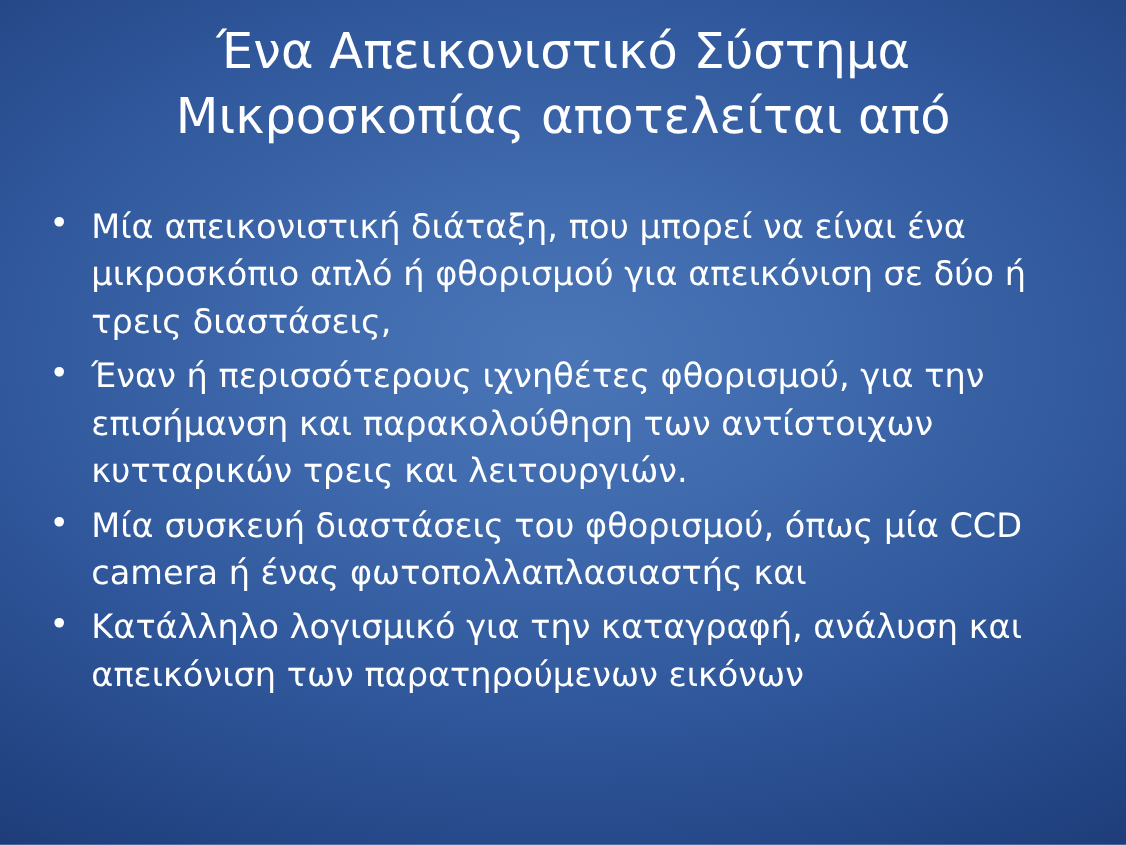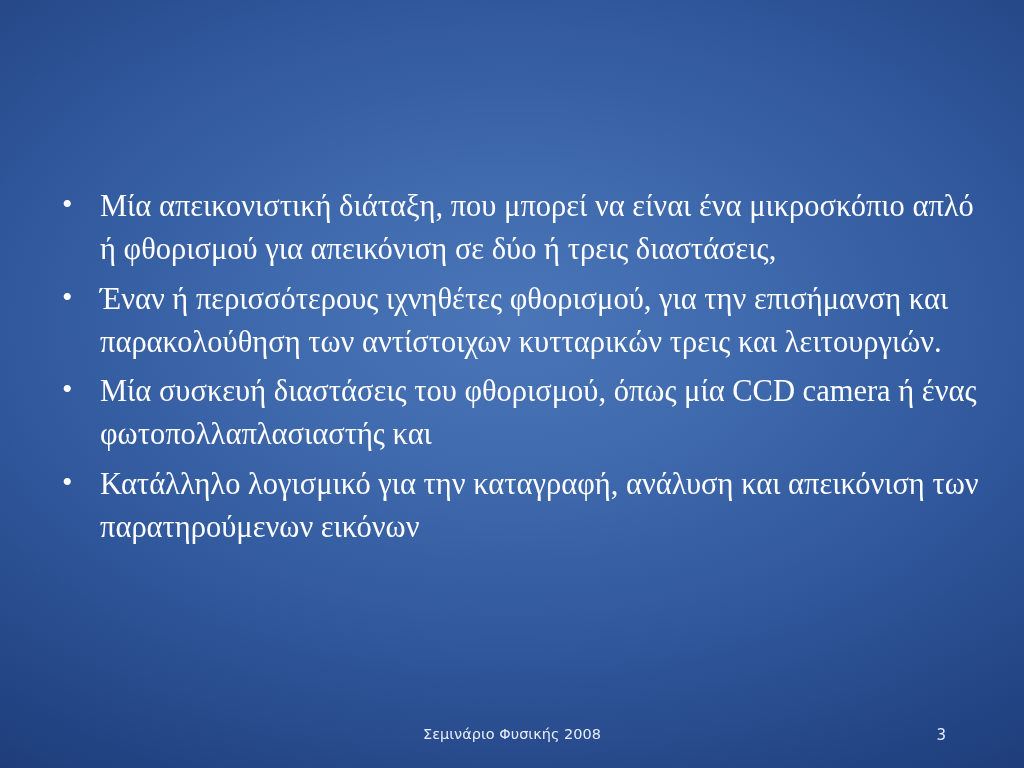--- a/index.html
+++ b/index.html
@@ -35,26 +35,25 @@
     text-align: center;
     color: #ffffff;
     font-size: 45px;
     line-height: 1.30;
     font-weight: normal;
     letter-spacing: 0px;
   }
   .bullet-list {
     position: absolute;
     top: 185px;
-    left: 52px;
+    left: 35px;
     width: 930px;
     margin: 0;
     padding: 0;
     list-style: none;
-    font-family: Liberation Serif, serif;
   }
   .bullet-item {
     position: relative;
     color: #ffffff;
     font-size: 30.5px;
     line-height: 1.42;
     margin: 0 0 6px 0;
     padding-left: 48px;
   }
   .bullet-item::before {
@@ -87,26 +86,23 @@
     top: 0;
     color: #e8eef8;
     font-size: 15px;
   }
 </style>
 </head>
 <body>
 
 <div class="slide">
 
+  <div class="slide-title">Ένα Απεικονιστικό Σύστημα Μικροσκοπίας αποτελείται από</div>
 
   <ul class="bullet-list">
     <li class="bullet-item">Μία απεικονιστική διάταξη, που μπορεί να είναι ένα μικροσκόπιο απλό ή φθορισμού για απεικόνιση σε δύο ή τρεις διαστάσεις,</li>
     <li class="bullet-item">Έναν ή περισσότερους ιχνηθέτες φθορισμού, για την επισήμανση και παρακολούθηση των αντίστοιχων κυτταρικών τρεις και λειτουργιών.</li>
     <li class="bullet-item">Μία συσκευή διαστάσεις του φθορισμού, όπως μία CCD camera ή ένας φωτοπολλαπλασιαστής και</li>
     <li class="bullet-item">Κατάλληλο λογισμικό για την καταγραφή, ανάλυση και απεικόνιση των παρατηρούμενων εικόνων</li>
   </ul>
 
-  <div class="footer">
-    <div class="footer-note">Σεμινάριο Φυσικής 2008</div>
-    <div class="page-number">3</div>
-  </div>
 
 </div>
 
 </body></html>

